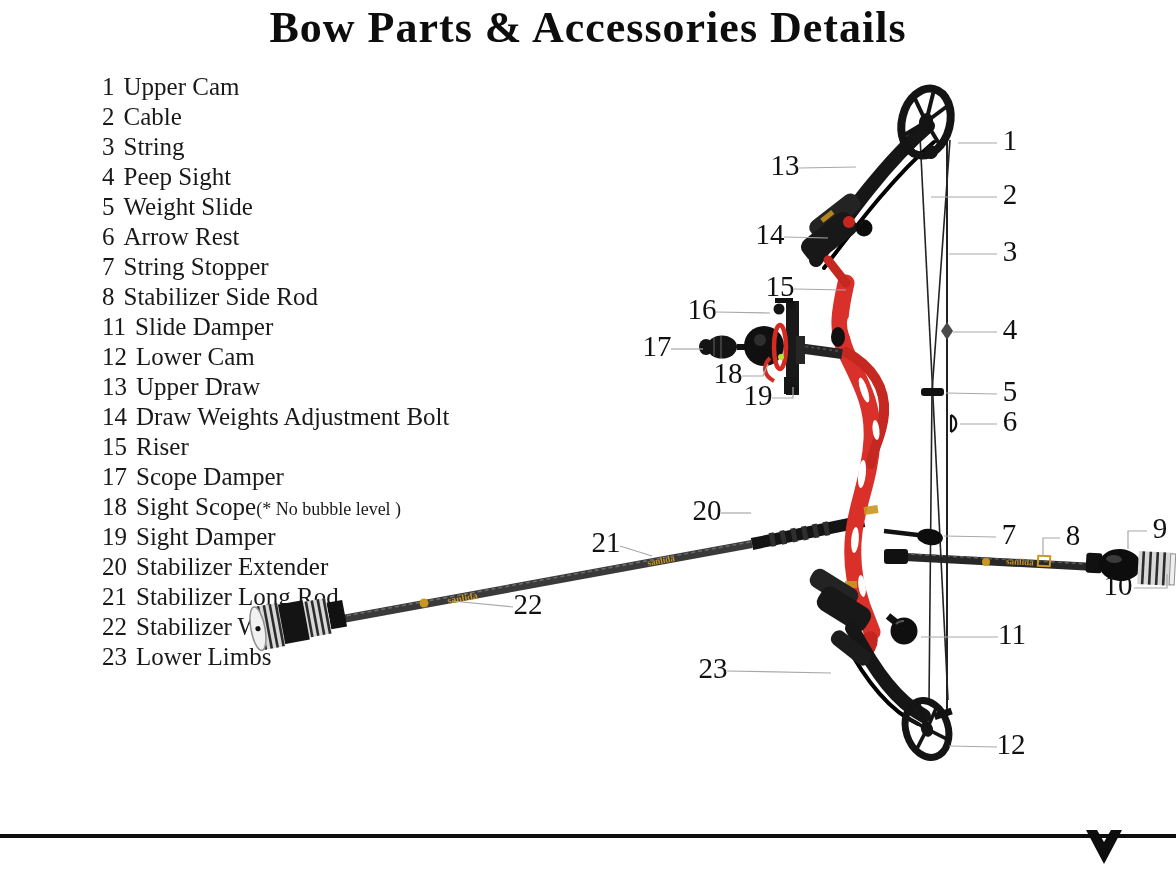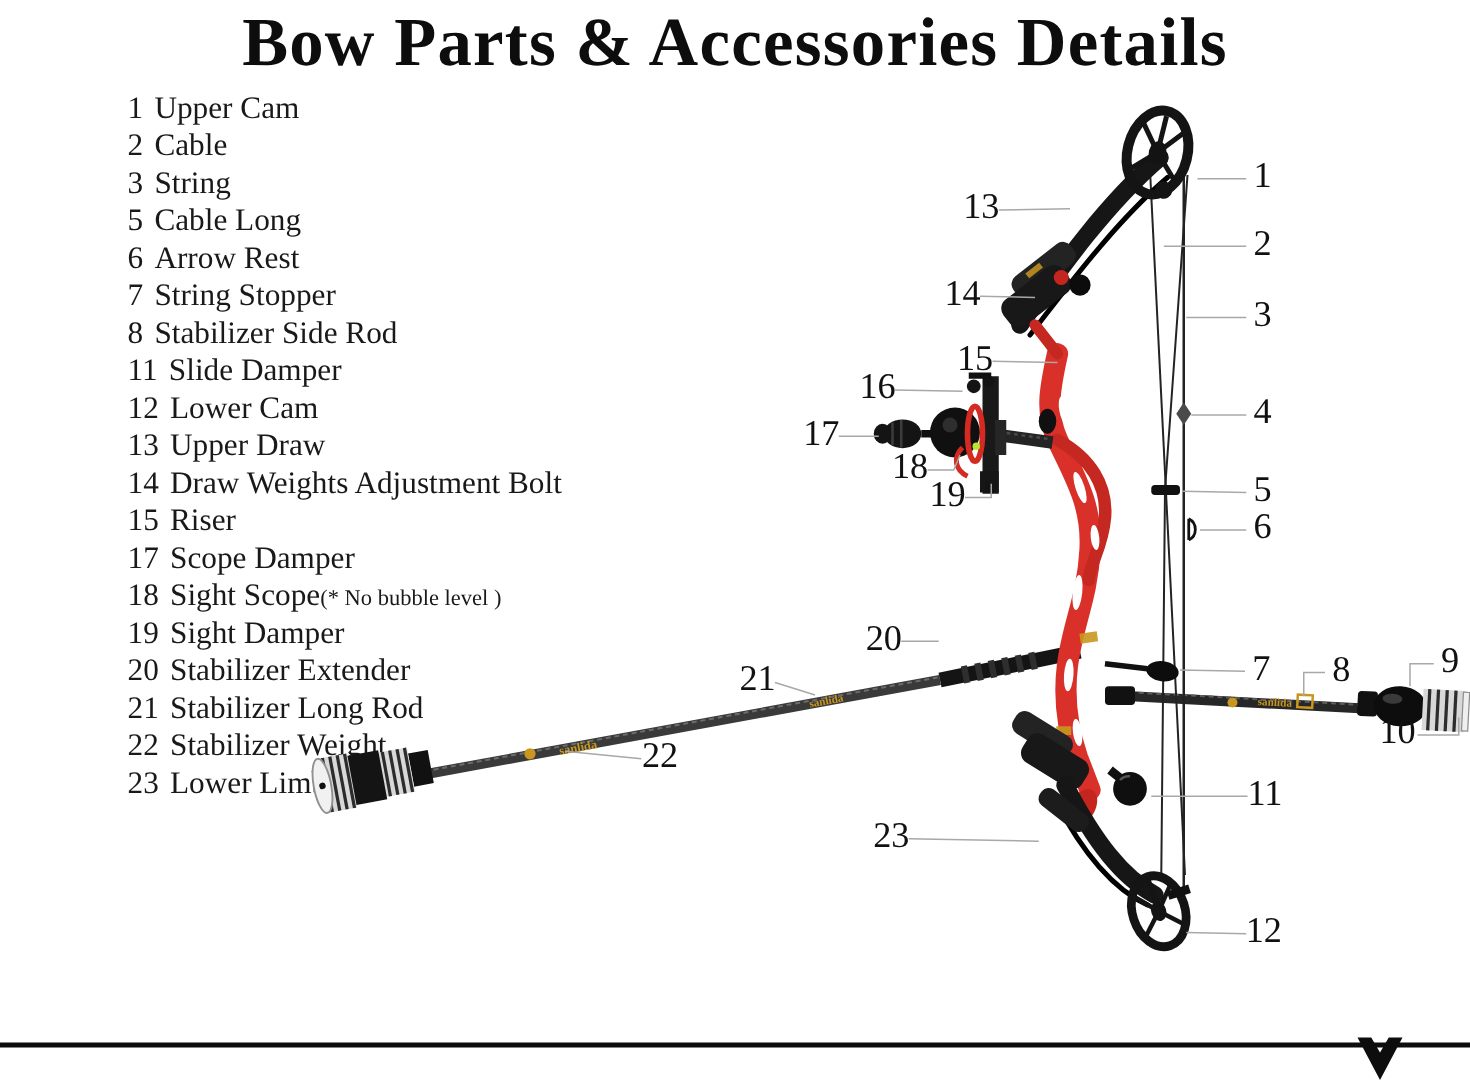--- a/index.html
+++ b/index.html
@@ -3,21 +3,21 @@
 <meta charset="utf-8">
 <style>
   html,body{margin:0;padding:0;}
   body{
     width:1176px;height:872px;background:#ffffff;position:relative;overflow:hidden;
     font-family:"Liberation Serif", serif;color:#171717;
   }
   .page{position:absolute;inset:0;}
   h1.title{
     position:absolute;top:2px;left:0;width:1176px;margin:0;text-align:center;
-    font-size:55px;font-weight:bold;letter-spacing:1px;color:#0d0d0d;
+    font-size:44px;font-weight:bold;letter-spacing:1px;color:#0d0d0d;
     font-family:"Liberation Serif", serif;
   }
   .parts-list{position:absolute;top:72px;left:62px;width:420px;}
   .part-row{height:30px;line-height:30px;font-size:25px;white-space:nowrap;color:#191919;margin-left:40px;}
   .part-num{display:inline-block;margin-right:9px;}
   .part-note{font-size:18px;letter-spacing:0;}
   svg.bow-svg{position:absolute;left:0;top:0;pointer-events:none;}
   .leader-line{fill:none;stroke:#a8a8a8;stroke-width:1.2;}
   .callout-num{
     font-family:"Liberation Serif", serif;font-size:29px;fill:#111111;
@@ -29,21 +29,22 @@
 <body>
 
 <div class="page">
 
   <h1 class="title">Bow Parts &amp; Accessories Details</h1>
 
   <div class="parts-list">
       <div class="part-row"><span class="part-num">1</span><span class="part-label">Upper Cam</span></div>
       <div class="part-row"><span class="part-num">2</span><span class="part-label">Cable</span></div>
       <div class="part-row"><span class="part-num">3</span><span class="part-label">String</span></div>
-      <div class="part-row"><span class="part-num">5</span><span class="part-label">Cable Long</span></div>
+      <div class="part-row"><span class="part-num">4</span><span class="part-label">Peep Sight</span></div>
+      <div class="part-row"><span class="part-num">5</span><span class="part-label">Weight Slide</span></div>
       <div class="part-row"><span class="part-num">6</span><span class="part-label">Arrow Rest</span></div>
       <div class="part-row"><span class="part-num">7</span><span class="part-label">String Stopper</span></div>
       <div class="part-row"><span class="part-num">8</span><span class="part-label">Stabilizer Side Rod</span></div>
       <div class="part-row"><span class="part-num">11</span><span class="part-label">Slide Damper</span></div>
       <div class="part-row"><span class="part-num">12</span><span class="part-label">Lower Cam</span></div>
       <div class="part-row"><span class="part-num">13</span><span class="part-label">Upper Draw</span></div>
       <div class="part-row"><span class="part-num">14</span><span class="part-label">Draw Weights Adjustment Bolt</span></div>
       <div class="part-row"><span class="part-num">15</span><span class="part-label">Riser</span></div>
       <div class="part-row"><span class="part-num">17</span><span class="part-label">Scope Damper</span></div>
       <div class="part-row"><span class="part-num">18</span><span class="part-label">Sight Scope</span><span class="part-note">(* No bubble level )</span></div>

